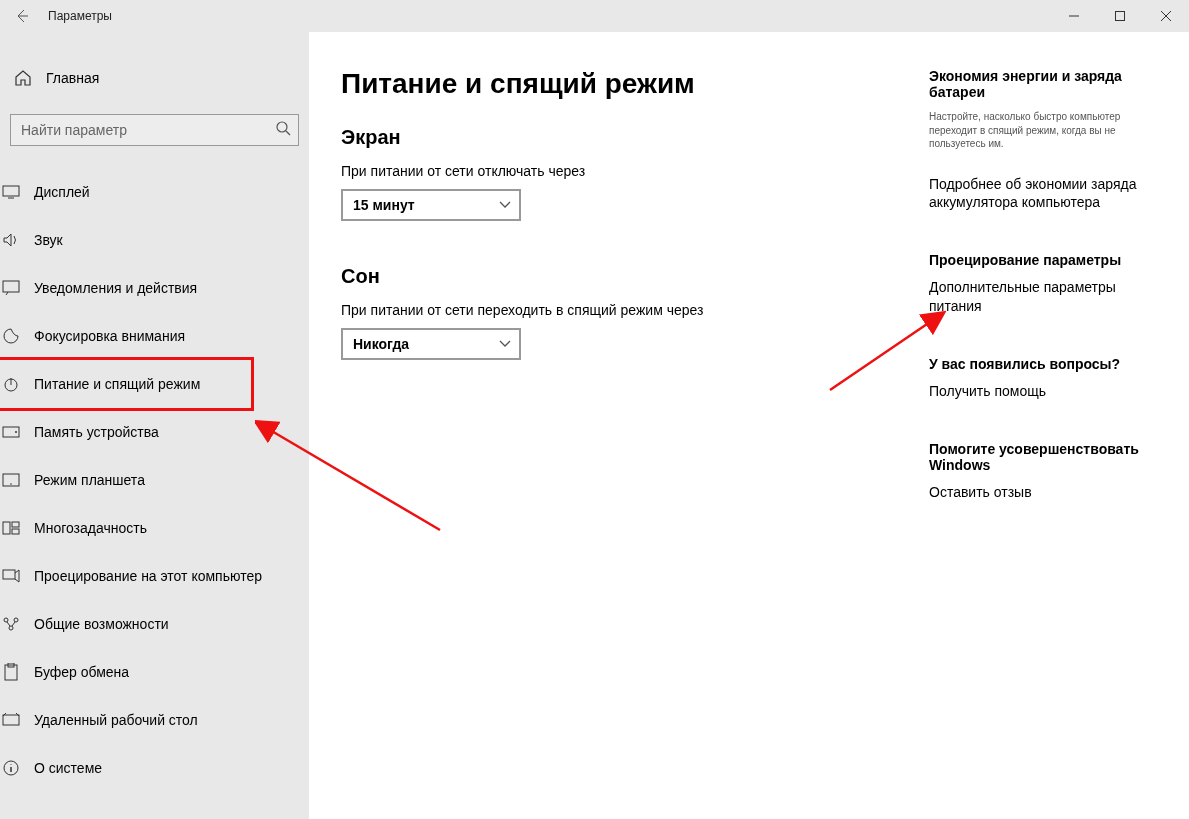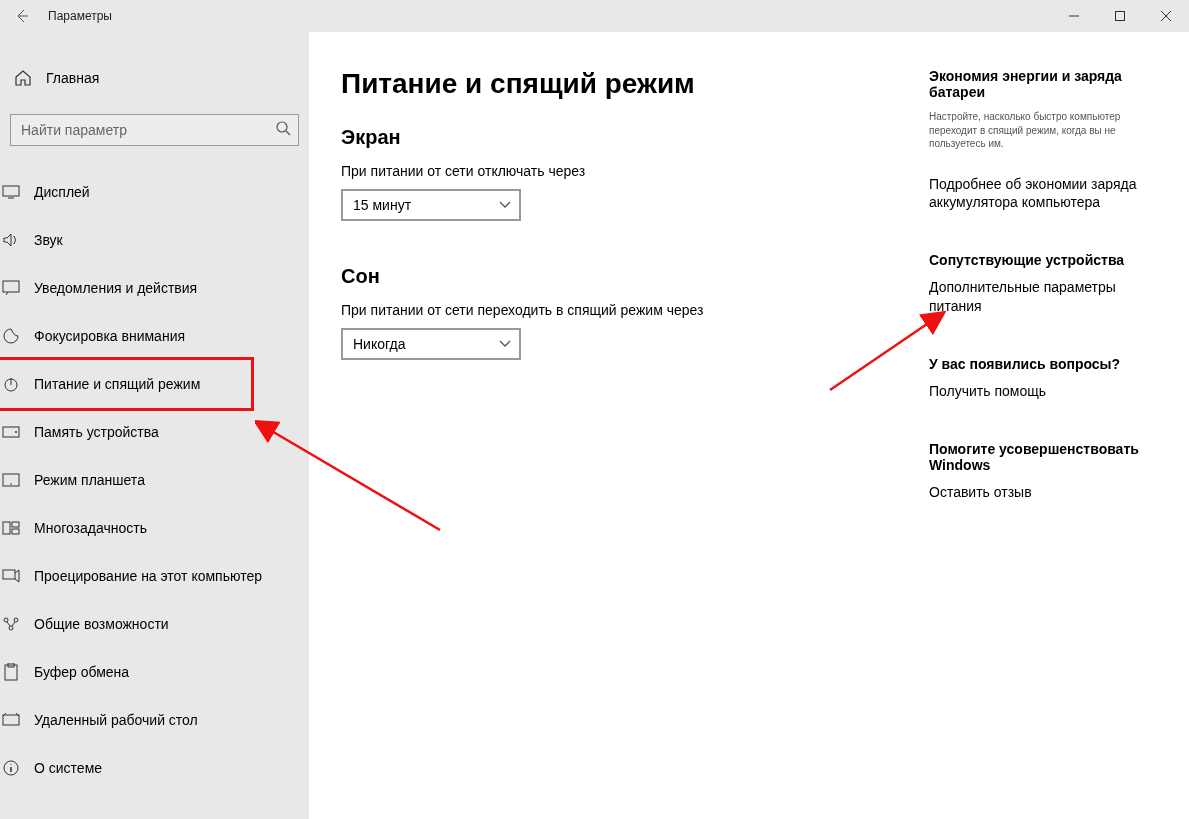--- a/index.html
+++ b/index.html
@@ -36,21 +36,21 @@
 .nav-item.highlight { border: 3px solid #e11; margin: -3px 55px -3px -3px; height: 54px; z-index: 5; position: relative; }
 
 
 .main { flex: 1; display: flex; }
 .content { flex: 1; padding: 36px 20px 0 32px; }
 .aside { width: 260px; padding: 36px 20px 0 0; }
 
 h1 { font-size: 28px; font-weight: 600; margin-bottom: 26px; }
 h2 { font-size: 20px; font-weight: 600; margin-bottom: 14px; }
 .field-lbl { font-size: 14px; margin-bottom: 10px; }
-.combo { width: 180px; height: 32px; border: 2px solid #999; display: flex; align-items: center; padding: 0 8px 0 10px; font-size: 14px; justify-content: space-between; margin-bottom: 44px; cursor: default; }
+.combo { width: 180px; height: 32px; border: 2px solid #999; display: flex; align-items: center; padding: 0 8px 0 10px; font-size: 14px; justify-content: space-between; margin-bottom: 44px; cursor: default; font-weight: bold; }
 .combo .chev { color: #555; }
 
 .aside h3 { font-size: 14px; font-weight: 600; margin-bottom: 10px; }
 .aside p { font-size: 10px; color: #555; line-height: 1.35; margin-bottom: 24px; }
 .aside a { color: #000000; text-decoration: none; font-size: 14px; display: inline-block; line-height: 1.35; }
 .aside .block { margin-bottom: 40px; }
 
 
 .annot { position: absolute; pointer-events: none; }
 svg { display: block; }
@@ -258,21 +258,21 @@
         </div>
       </div>
 
       <div class="aside">
         <div class="block">
           <h3>Экономия энергии и заряда батареи</h3>
           <p>Настройте, насколько быстро компьютер переходит в спящий режим, когда вы не пользуетесь им.</p>
           <a href="#">Подробнее об экономии заряда аккумулятора компьютера</a>
         </div>
         <div class="block">
-          <h3>Сопутствующие устройства</h3>
+          <h3>Проецирование параметры</h3>
           <a href="#">Дополнительные параметры питания</a>
         </div>
         <div class="block">
           <h3>У вас появились вопросы?</h3>
           <a href="#">Получить помощь</a>
         </div>
         <div class="block">
           <h3>Помогите усовершенствовать Windows</h3>
           <a href="#">Оставить отзыв</a>
         </div>

